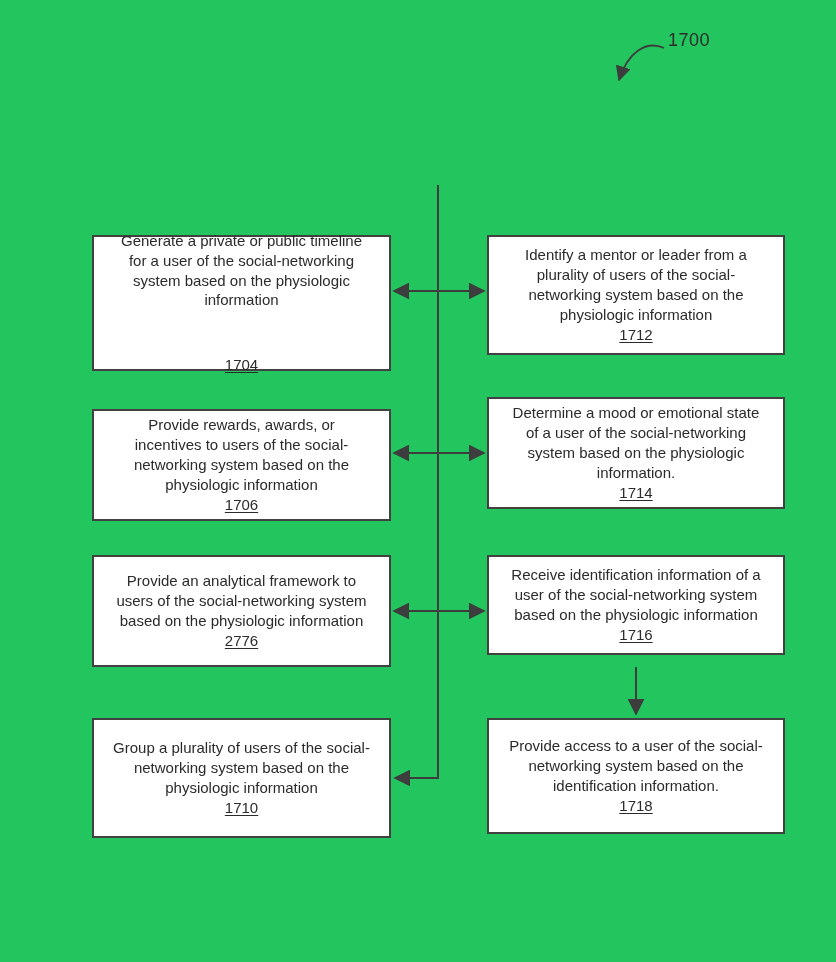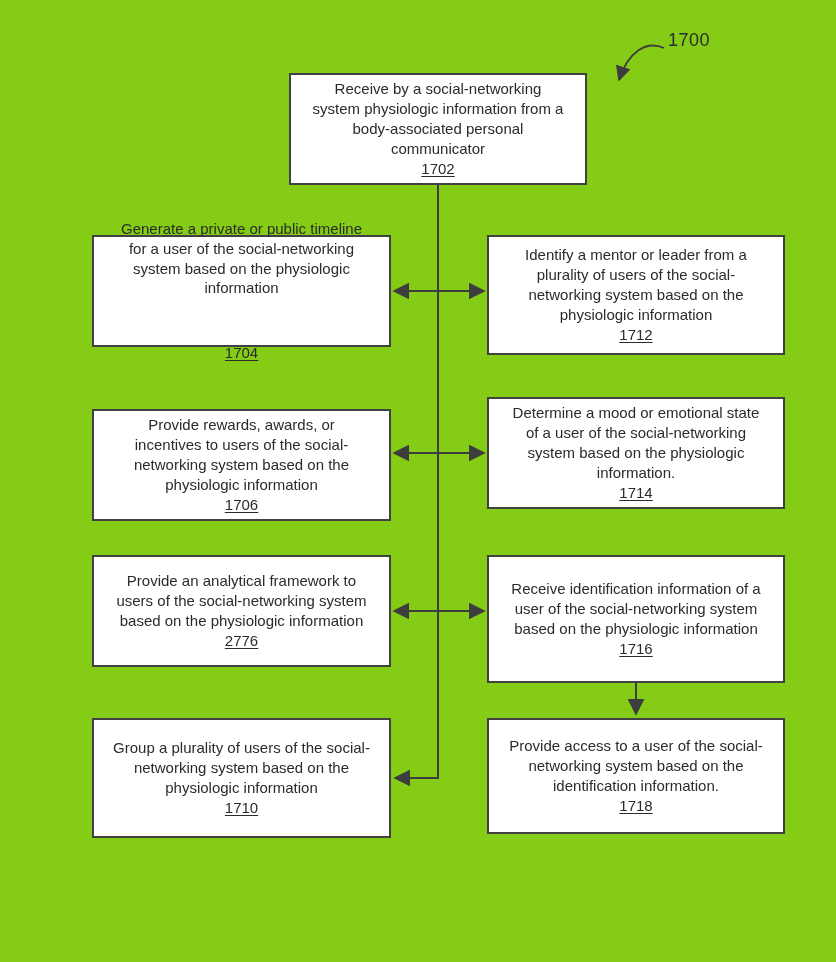--- a/index.html
+++ b/index.html
@@ -4,21 +4,21 @@
 <style>
   html, body {
     margin: 0;
     padding: 0;
     background: #ffffff;
   }
   .page {
     position: relative;
     width: 836px;
     height: 962px;
-    background: #84cc16;
+    background: #22c55e;
     font-family: "Liberation Sans", "DejaVu Sans", sans-serif;
     color: #2b2b2b;
     overflow: hidden;
   }
   .connector-layer {
     position: absolute;
     left: 0; top: 0;
     width: 836px; height: 962px;
     pointer-events: none;
   }
@@ -85,29 +85,22 @@
     <line x1="394" y1="453" x2="484" y2="453" stroke="#3d3d3d" stroke-width="2" marker-start="url(#arrow)" marker-end="url(#arrow)"></line>
     <line x1="394" y1="611" x2="484" y2="611" stroke="#3d3d3d" stroke-width="2" marker-start="url(#arrow)" marker-end="url(#arrow)"></line>
 
     <line x1="636" y1="667" x2="636" y2="714" stroke="#3d3d3d" stroke-width="2" marker-end="url(#arrow)"></line>
 
     <path d="M 664 48 C 646 40 628 52 619 80" fill="none" stroke="#3d3d3d" stroke-width="1.8" marker-end="url(#arrow)"></path>
   </svg>
 
   <div class="diagram-ref">1700</div>
 
-  <div class="flow-box" style="left:289px; top:73px; width:298px; height:112px;">
-    <span class="box-text">Receive by a social-networking
-system physiologic information from a
-body-associated personal
-communicator</span>
-    <span class="box-ref">1702</span>
-  </div>
 
-  <div class="flow-box" style="left:92px; top:235px; width:299px; height:112px;gap:45px;">
+  <div class="flow-box" style="left:92px; top:235px; width:299px; height:136px;gap:45px;">
     <span class="box-text">Generate a private or public timeline
 for a user of the social-networking
 system based on the physiologic
 information</span>
     <span class="box-ref">1704</span>
   </div>
   <div class="flow-box" style="left:487px; top:235px; width:298px; height:120px;">
     <span class="box-text">Identify a mentor or leader from a
 plurality of users of the social-
 networking system based on the
@@ -129,21 +122,21 @@
 information.</span>
     <span class="box-ref">1714</span>
   </div>
 
   <div class="flow-box" style="left:92px; top:555px; width:299px; height:112px;">
     <span class="box-text">Provide an analytical framework to
 users of the social-networking system
 based on the physiologic information</span>
     <span class="box-ref">2776</span>
   </div>
-  <div class="flow-box" style="left:487px; top:555px; width:298px; height:128px;">
+  <div class="flow-box" style="left:487px; top:555px; width:298px; height:100px;">
     <span class="box-text">Receive identification information of a
 user of the social-networking system
 based on the physiologic information</span>
     <span class="box-ref">1716</span>
   </div>
 
   <div class="flow-box" style="left:92px; top:718px; width:299px; height:120px;">
     <span class="box-text">Group a plurality of users of the social-
 networking system based on the
 physiologic information</span>

